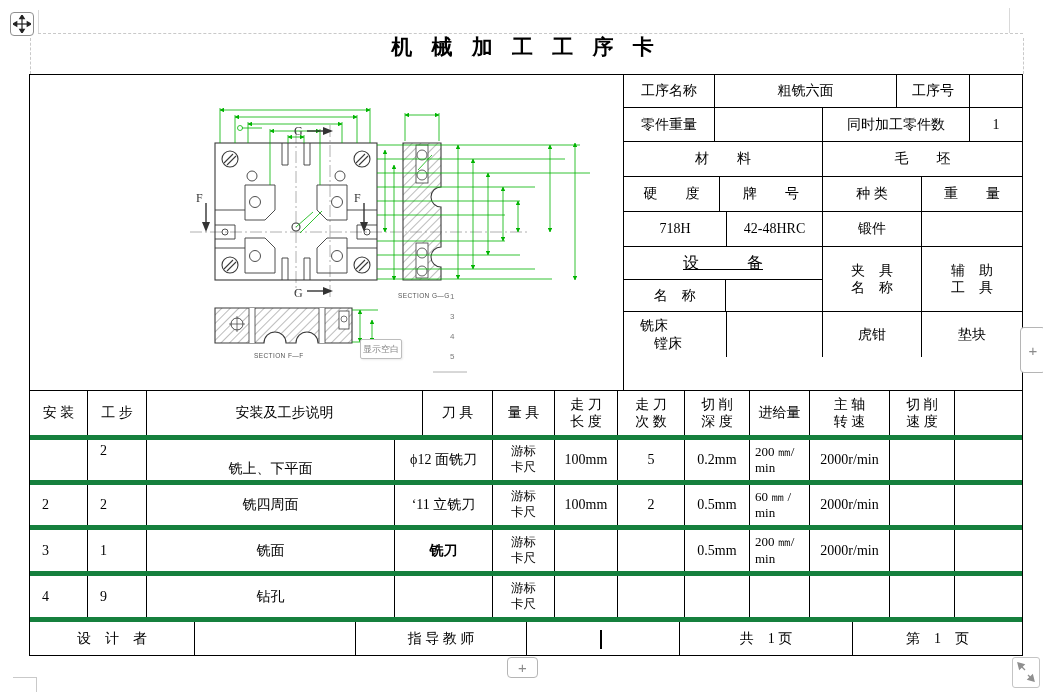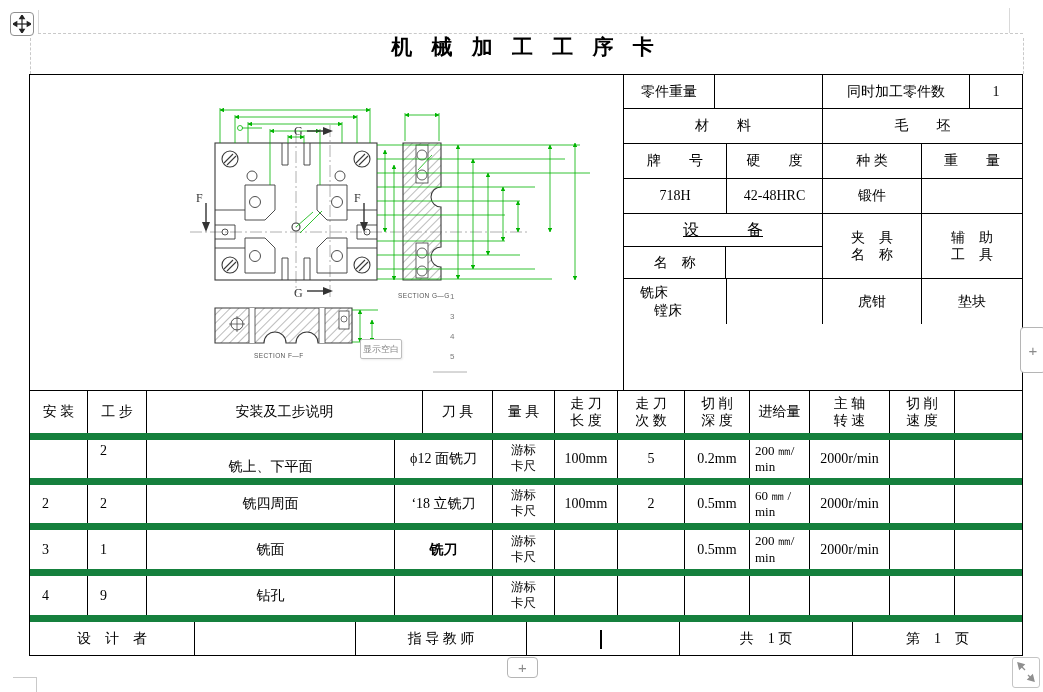--- a/index.html
+++ b/index.html
@@ -38,21 +38,21 @@
   .cell { border-right:1px solid #000; display:flex; align-items:center;
     justify-content:center; text-align:center; white-space:pre-line;
     font-size:14px; line-height:1.25; overflow:hidden; }
   .cell.last { border-right:none; }
   .cell.left { justify-content:flex-start; text-align:left; padding-left:12px; }
   #top-section { height:316px; }
   #drawing-cell { width:594px; border-right:1px solid #000; position:relative; }
   #info-area { width:398px; display:flex; flex-direction:column; }
   .irow { display:flex; border-bottom:1px solid #000; }
   .merge-col { display:flex; flex-direction:column; border-right:1px solid #000; }
-  .prow { display:flex; border-bottom:7px solid #15803d; }
+  .prow { display:flex; border-bottom:5px solid #15803d; }
   .prow.footer { border-bottom:none; }
   .feed-cell { justify-content:flex-start; text-align:left; padding-left:5px; font-size:13px; }
   .gauge-cell { font-size:12.5px; }
   #cursor { position:absolute; left:600px; top:630px; width:2px; height:19px; background:#000; }
   
   #ws-tooltip { position:absolute; left:330px; top:264px; width:42px; height:20px;
     border:1px solid #bdbdbd; border-radius:2px; background:#fff; color:#8a8a8a;
     font-size:9px; display:flex; align-items:center; justify-content:center;
     box-shadow:1px 1px 2px rgba(0,0,0,.08); }
 </style>
@@ -268,33 +268,39 @@
               <text x="420" y="264">4</text>
               <text x="420" y="284">5</text>
             </g>
             <line x1="403" y1="297" x2="437" y2="297" stroke="#9c9c9c" stroke-width="0.8"></line>
           </g>
         </svg>
         <div id="ws-tooltip">显示空白</div>
       </div>
 
       <div id="info-area">
+        <div class="irow" style="height:33px;">
+          <div class="cell" style="width:91px;">工序名称</div>
+          <div class="cell" style="width:182px;">粗铣六面</div>
+          <div class="cell" style="width:73px;">工序号</div>
+          <div class="cell last" style="width:52px;"></div>
+        </div>
         <div class="irow" style="height:34px;">
           <div class="cell" style="width:91px;">零件重量</div>
           <div class="cell" style="width:108px;"></div>
           <div class="cell" style="width:147px;">同时加工零件数</div>
           <div class="cell last" style="width:52px;">1</div>
         </div>
         <div class="irow" style="height:35px;">
           <div class="cell" style="width:199px;">材　　料</div>
           <div class="cell last" style="width:199px;">毛　　坯</div>
         </div>
         <div class="irow" style="height:35px;">
+          <div class="cell" style="width:96px;">硬　　度</div>
           <div class="cell" style="width:103px;">牌　　号</div>
-          <div class="cell" style="width:96px;">硬　　度</div>
           <div class="cell" style="width:99px;">种 类</div>
           <div class="cell last" style="width:100px;">重　　量</div>
         </div>
         <div class="irow" style="height:35px;">
           <div class="cell" style="width:103px;">718H</div>
           <div class="cell" style="width:96px;">42-48HRC</div>
           <div class="cell" style="width:99px;">锻件</div>
           <div class="cell last" style="width:100px;"></div>
         </div>
         <div class="irow" style="height:65px;">
@@ -352,21 +358,21 @@
       <div class="cell feed-cell" style="width:60px;">200 ㎜/
 min</div>
       <div class="cell" style="width:80px;">2000r/min</div>
       <div class="cell" style="width:65px;"></div>
       <div class="cell last" style="width:67px;"></div>
     </div>
     <div class="prow" style="height:45px;">
       <div class="cell left" style="width:58px;">2</div>
       <div class="cell left" style="width:59px;">2</div>
       <div class="cell" style="width:248px;">铣四周面</div>
-      <div class="cell" style="width:98px;">‘18 立铣刀</div>
+      <div class="cell" style="width:98px;">‘11 立铣刀</div>
       <div class="cell gauge-cell" style="width:62px;">游标
 卡尺</div>
       <div class="cell" style="width:63px;">100mm</div>
       <div class="cell" style="width:67px;">2</div>
       <div class="cell" style="width:65px;">0.5mm</div>
       <div class="cell feed-cell" style="width:60px;">60 ㎜ /
 min</div>
       <div class="cell" style="width:80px;">2000r/min</div>
       <div class="cell" style="width:65px;"></div>
       <div class="cell last" style="width:67px;"></div>

